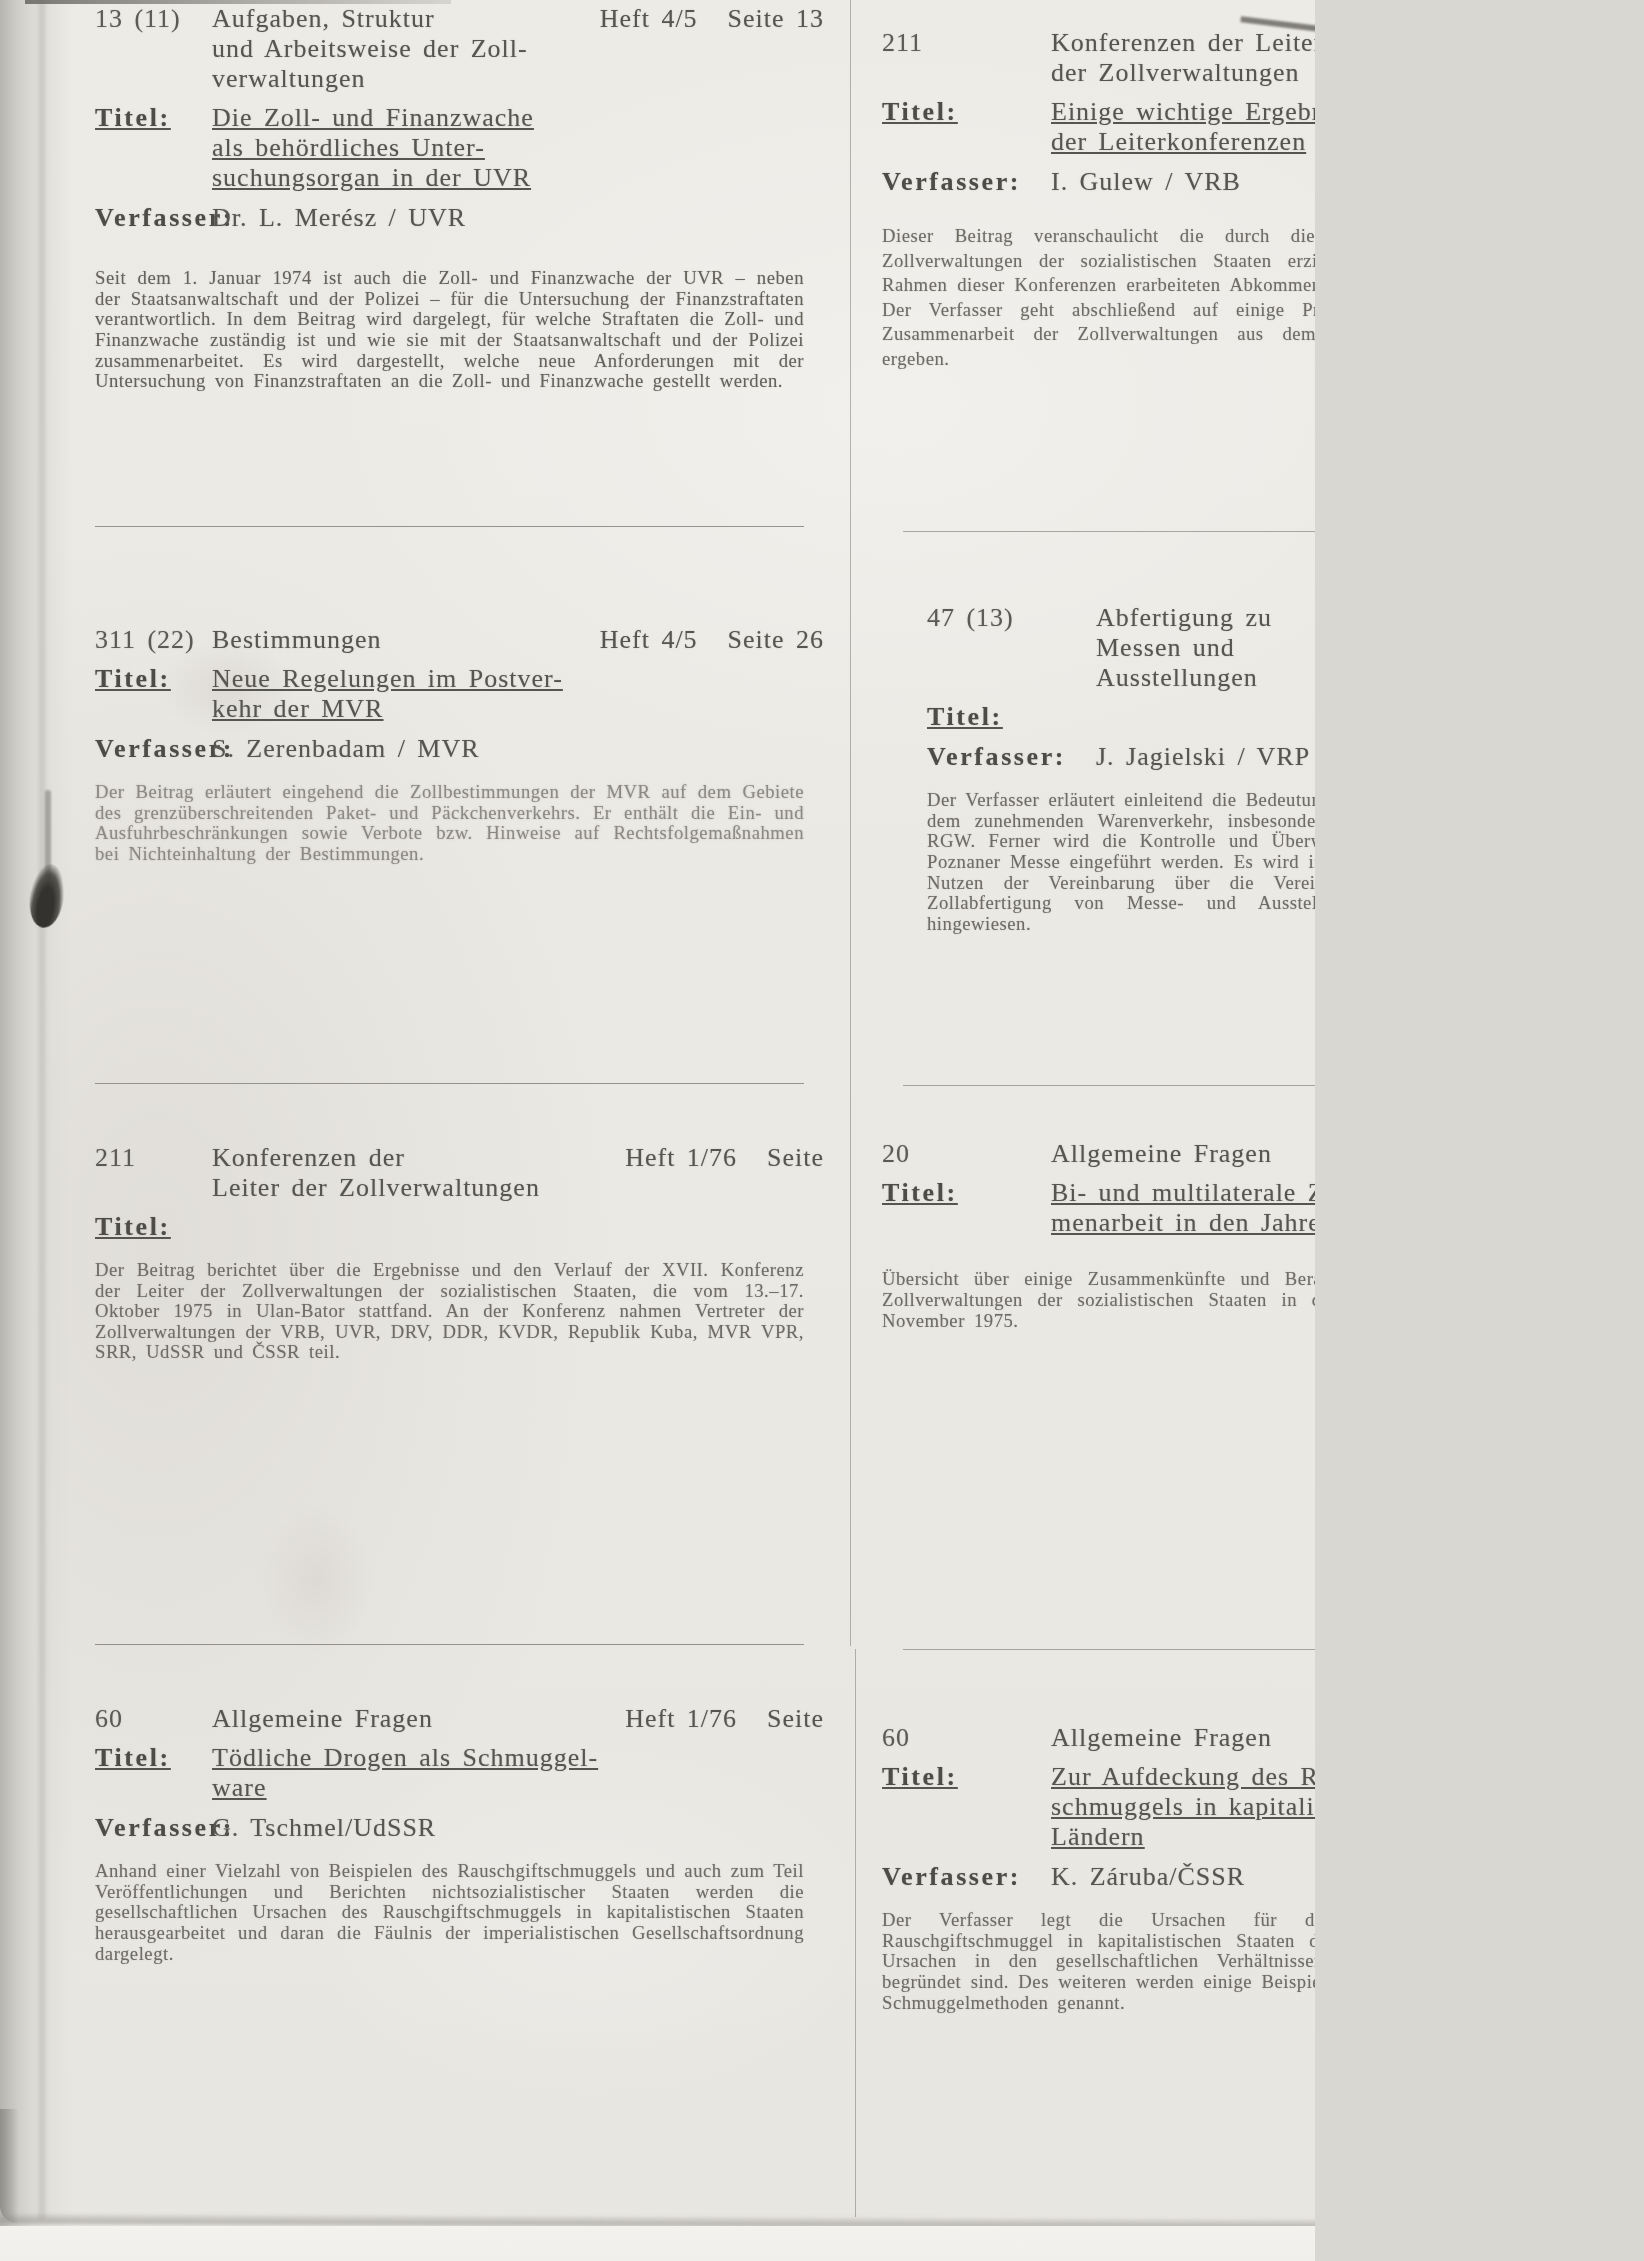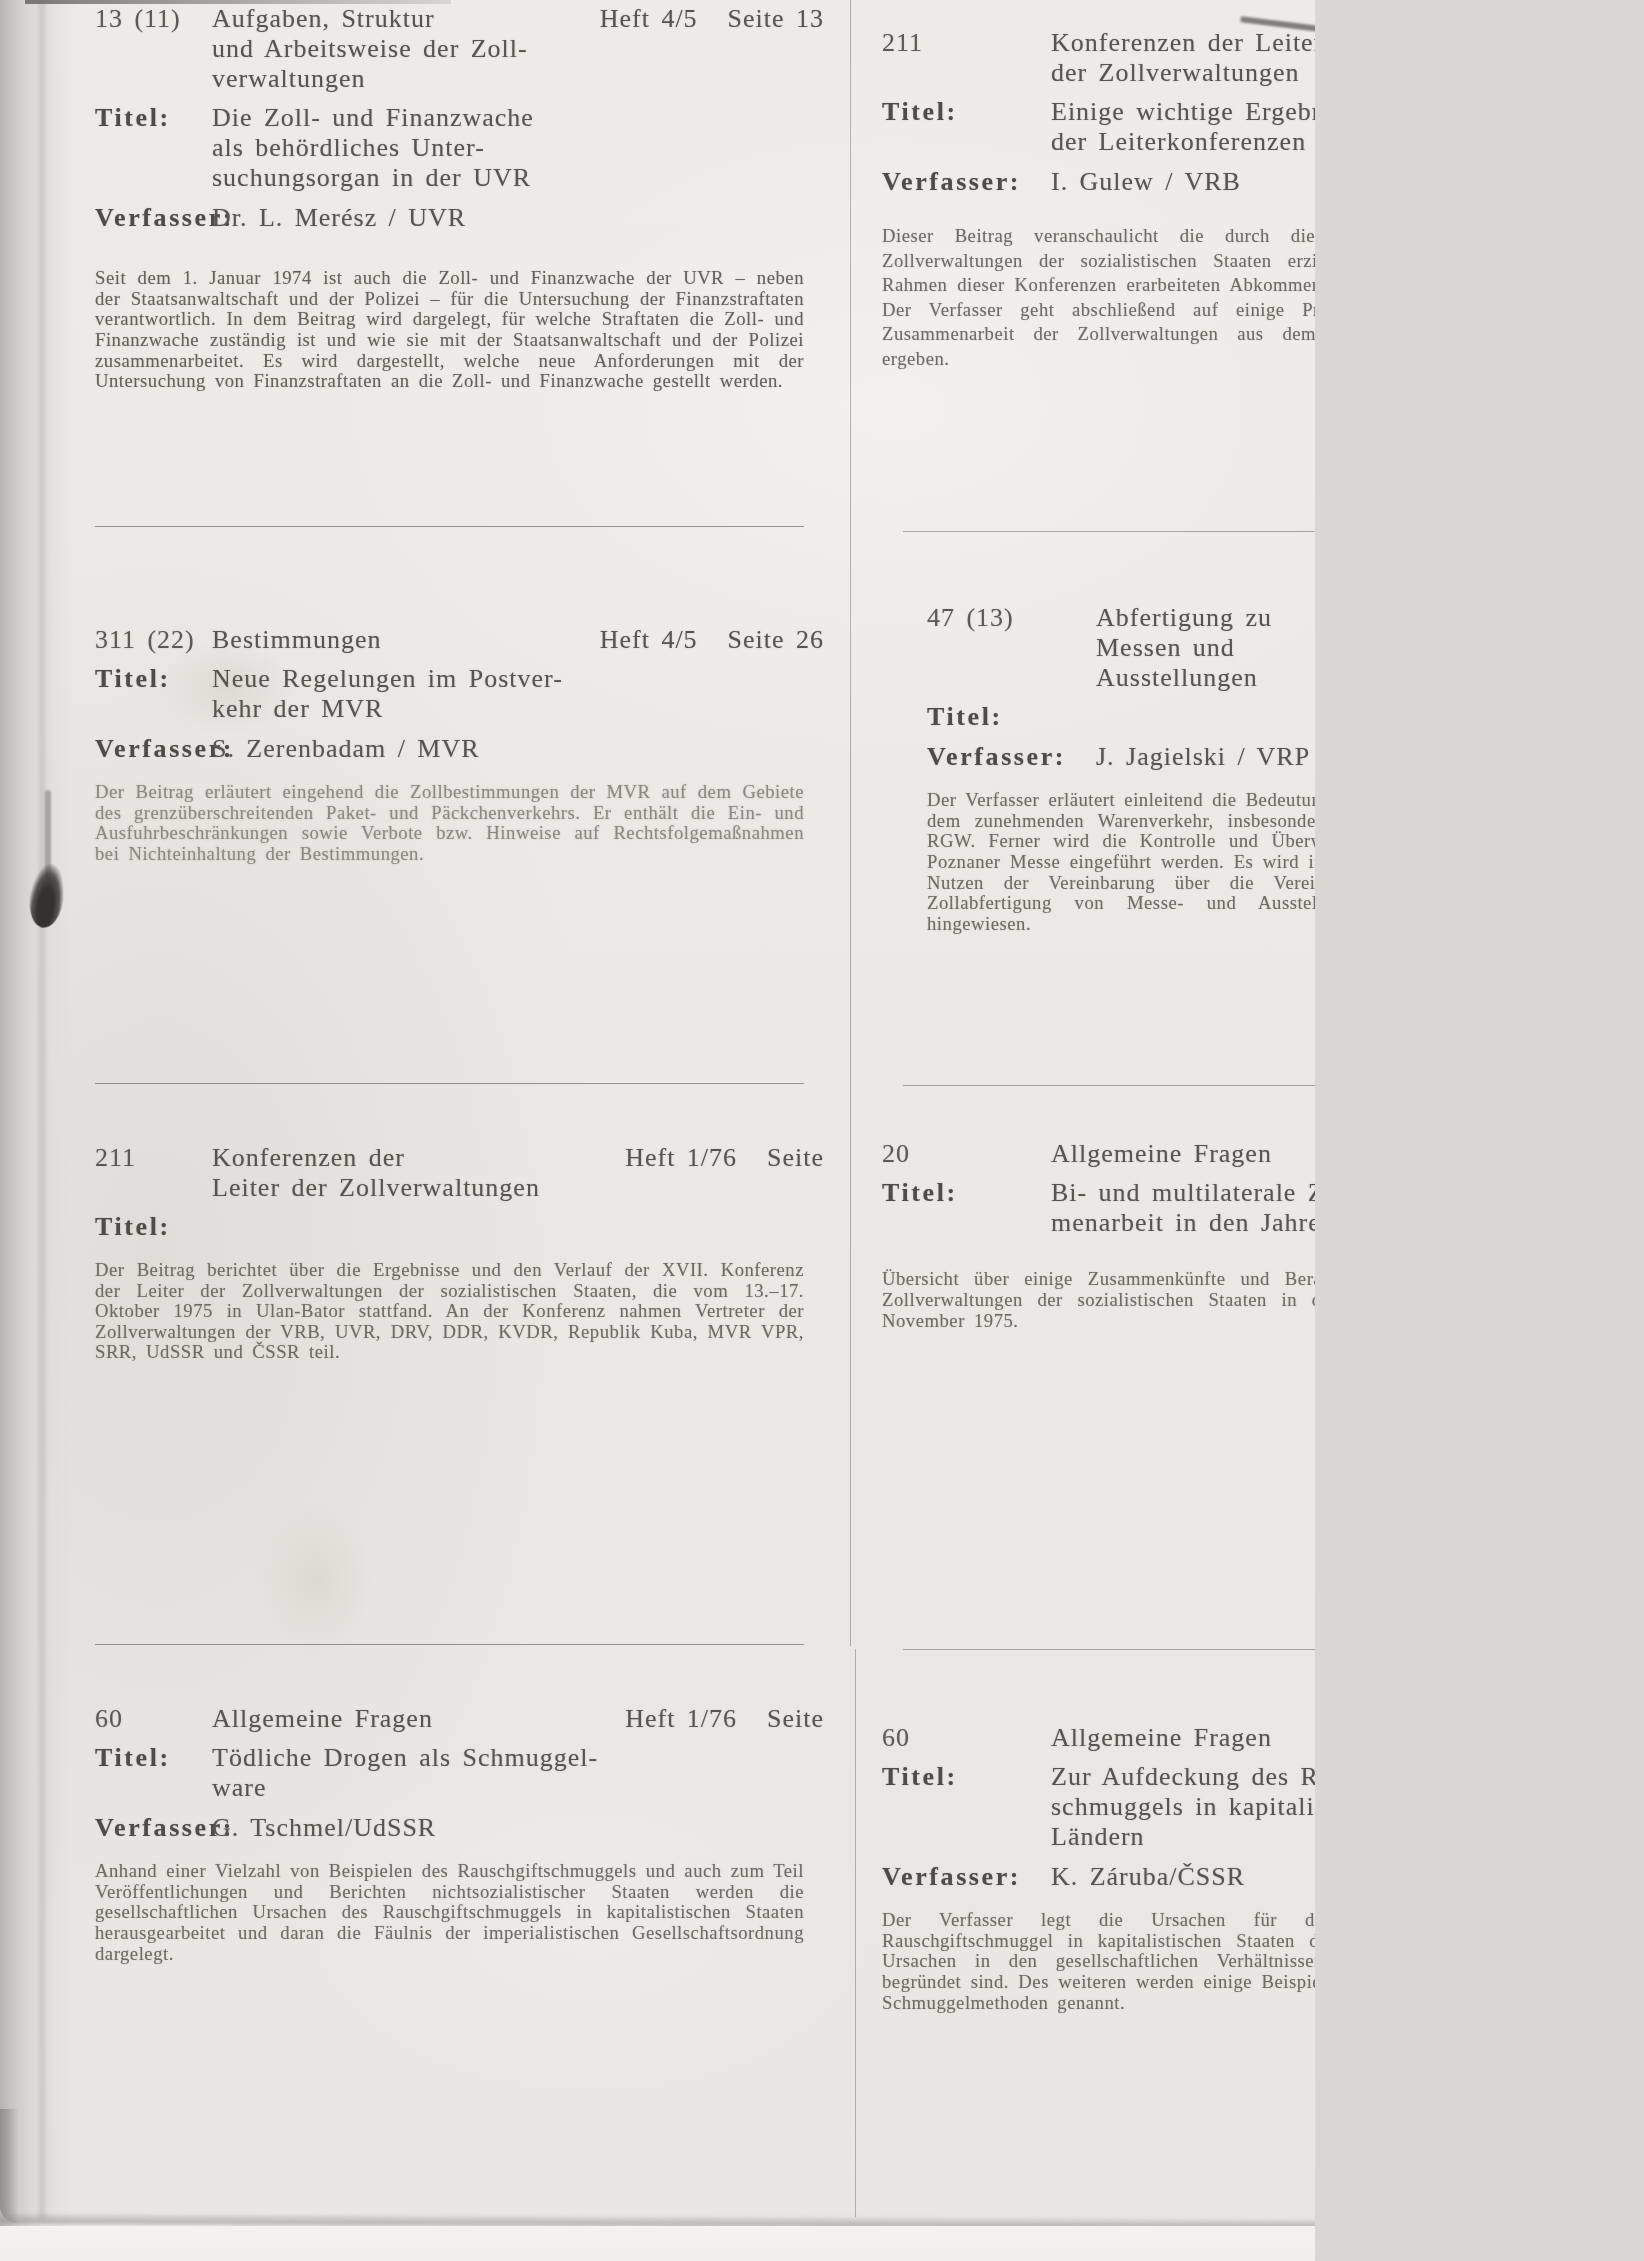--- a/index.html
+++ b/index.html
@@ -63,21 +63,21 @@
   .c5{left:95px;top:1143px;width:729px;}
   .c6{left:882px;top:1139px;width:717px;}
   .c7{left:95px;top:1704px;width:729px;}
   .c8{left:882px;top:1723px;width:717px;}
   .head-row{display:grid;grid-template-columns:var(--lw) 1fr auto;align-items:start;}
   .num{color:#5c5a54;}
   .cat{white-space:pre-line;}
   .ref{display:flex;gap:30px;white-space:nowrap;justify-self:end;padding-left:13px;}
   .e6 .ref{gap:11.6px;}
   .titel-row,.verf-row{display:grid;grid-template-columns:var(--lw) 1fr;align-items:start;}
-  .titel-row{margin-top:9px;}
+  .titel-row{margin-top:9px;text-decoration:underline;}
   .verf-row{margin-top:10.3px;}
   .lbl{font-weight:bold;letter-spacing:2.6px;color:#4e4c46;}
   .val{white-space:pre-line;}
   .abstract{margin:18px 0 0 0;font-size:18.7px;line-height:20.6px;letter-spacing:0.5px;
     text-align:justify;color:#6e6c65;text-shadow:0 0 1.3px rgba(110,108,101,0.4);}
   .cell.left .abstract{width:709px;}
   .e1 .abstract{margin-top:35px;color:#64625b;}
   .e2 .abstract{margin-top:27px;line-height:24.5px;}
   .e3 .abstract{color:#8b8982;text-shadow:0 0 1.9px rgba(139,137,130,0.5);}
   .e5 .abstract{}

